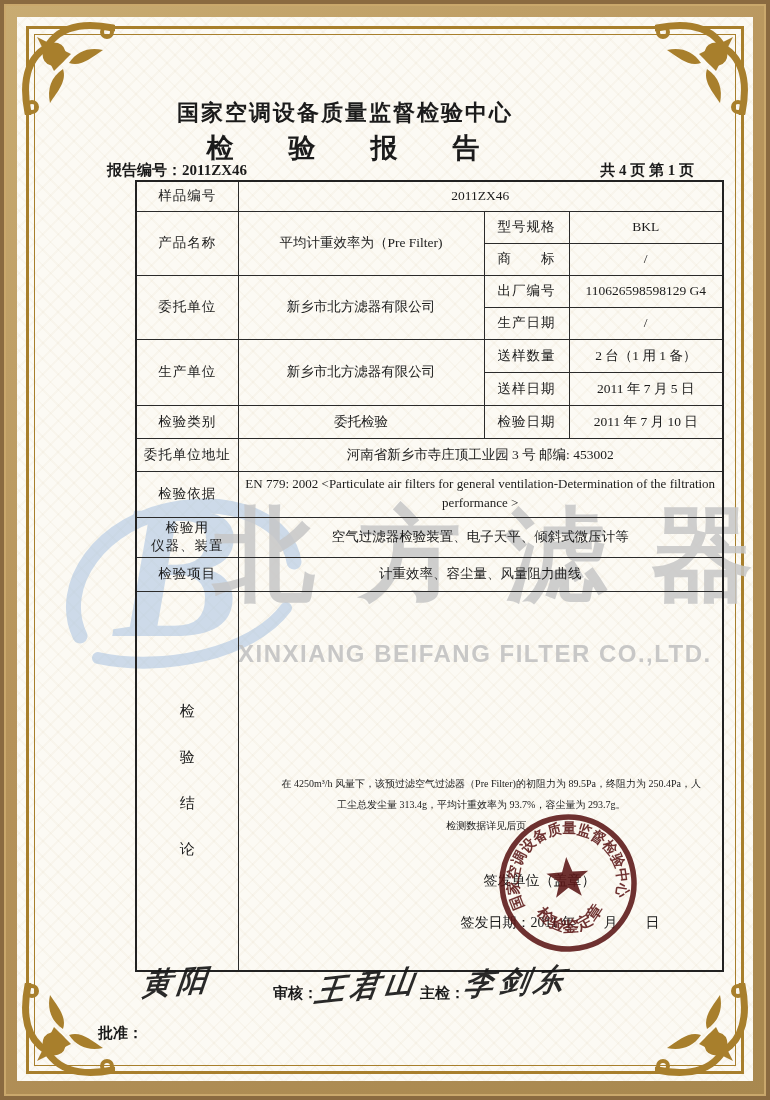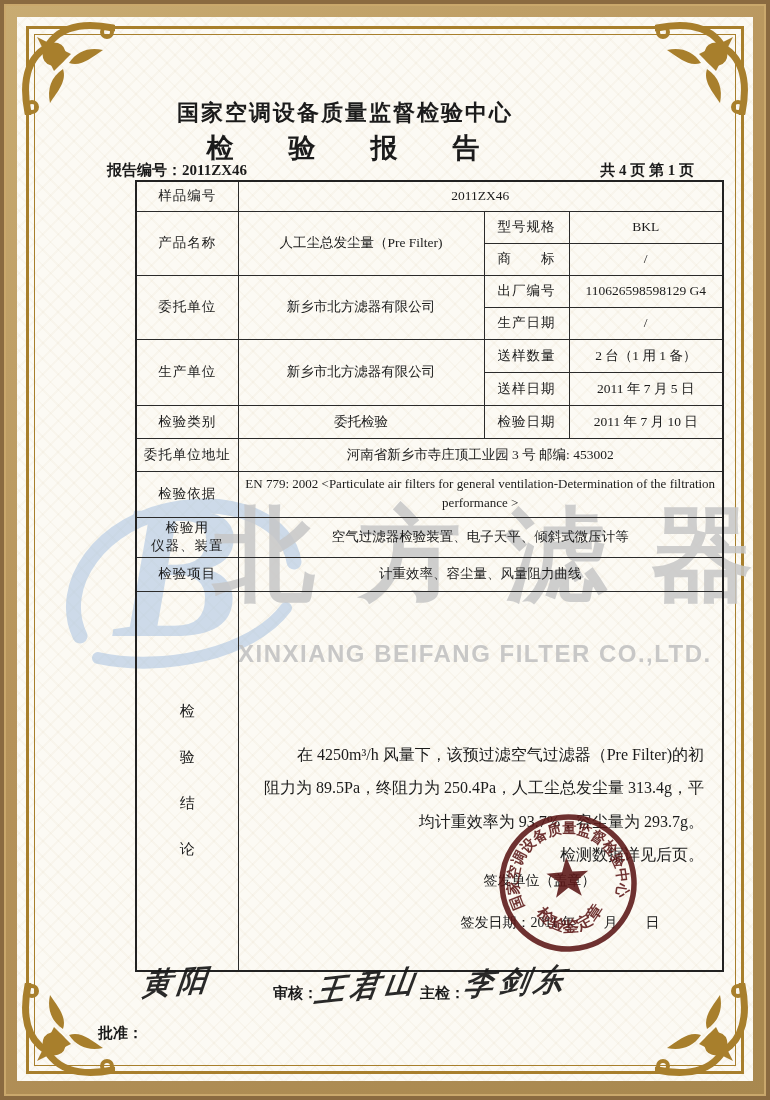--- a/index.html
+++ b/index.html
@@ -51,21 +51,21 @@
              font-size:13.5px;margin-left:28px;}
   table.main td{border:1.2px solid #2b2b2b;text-align:center;vertical-align:middle;
              padding:0 4px;overflow:hidden;}
   table.main{border:2px solid #222;}
   td.lbl{letter-spacing:1px;}
   td.val-left{text-align:left;padding-left:16px;}
   .h30{height:30px}.h32{height:32px}.h33{height:33px}.h46{height:46px}.h40{height:40px}.h34{height:34px}
   .basis-cell{font-size:13px;line-height:1.45;padding:2px 8px;}
   .two-line{line-height:1.35;}
   .concl-cell{position:relative;vertical-align:top;padding:0;}
-  .concl-text{padding:48px 14px 0 16px;text-align:right;font-size:16px;line-height:2.1;}
+  .concl-text{padding:48px 14px 0 16px;text-align:center;font-size:10px;line-height:2.1;}
   .concl-text p{margin:0;text-indent:2em;}
   .vlabel{display:flex;flex-direction:column;align-items:center;justify-content:center;gap:27px;
           height:100%;font-size:15px;letter-spacing:0;}
   .issue-unit{position:absolute;left:245px;top:280px;font-size:14px;white-space:nowrap;}
   .issue-date{position:absolute;left:222px;top:322px;font-size:14px;white-space:nowrap;}
 
   
   .stamp{position:absolute;left:488px;top:803px;width:160px;height:160px;z-index:6;opacity:.88;
          transform:rotate(-4deg);}
   .stamp text{font-family:"Liberation Sans","DejaVu Sans",sans-serif;}
@@ -166,21 +166,21 @@
         <col style="width:85px">
         <col style="width:154px">
       </colgroup>
     <tbody>
         <tr class="h30">
       <td class="lbl">样品编号</td>
       <td class="val-left" colspan="3">2011ZX46</td>
     </tr>
     <tr class="h32">
       <td class="lbl" rowspan="2">产品名称</td>
-      <td rowspan="2">人工尘总发尘量（Pre Filter)</td>
+      <td rowspan="2">平均计重效率为（Pre Filter)</td>
       <td class="lbl">型号规格</td>
       <td>BKL</td>
     </tr>
     <tr class="h32">
       <td class="lbl">商　　标</td>
       <td>/</td>
     </tr>
     <tr class="h32">
       <td class="lbl" rowspan="2">委托单位</td>
       <td rowspan="2">新乡市北方滤器有限公司</td>

